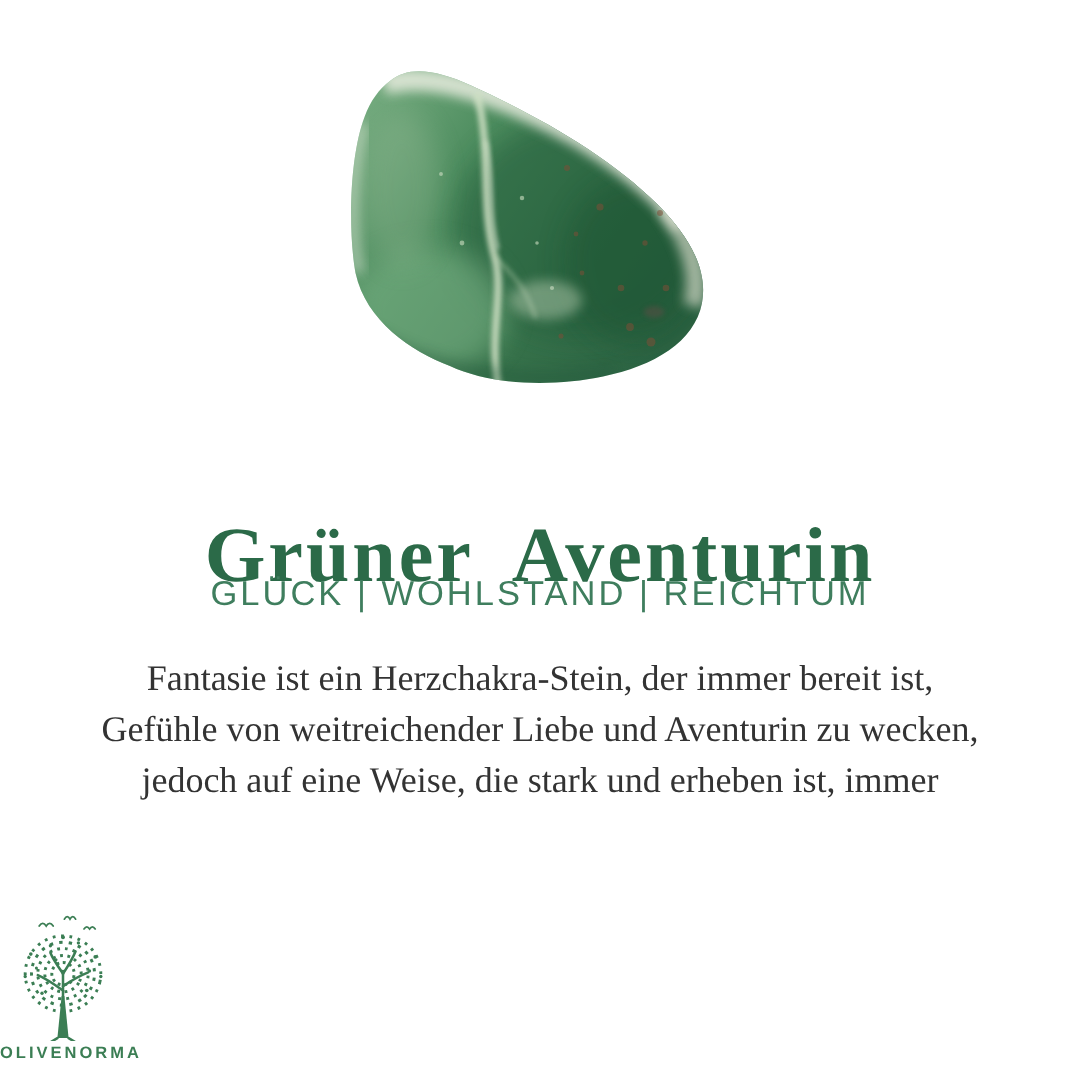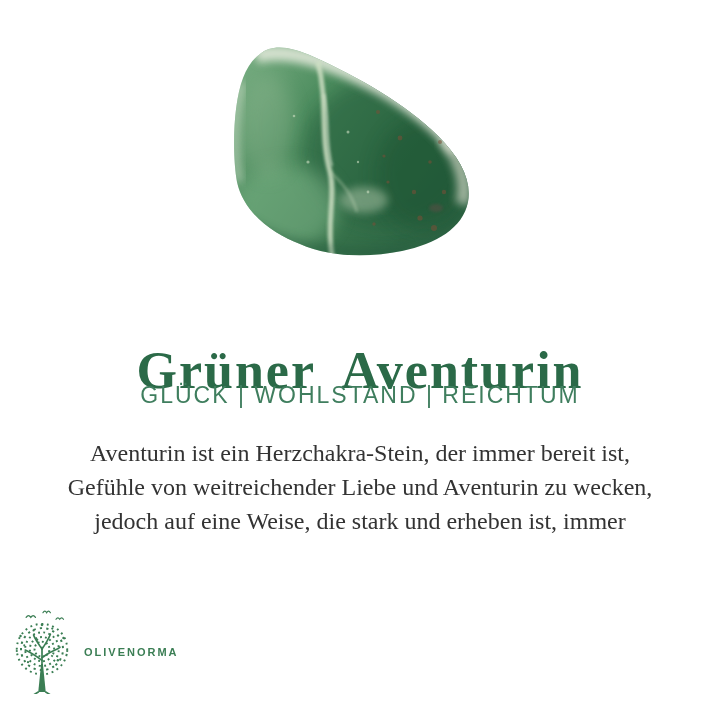--- a/index.html
+++ b/index.html
@@ -57,21 +57,21 @@
     line-height: 34px;
     color: #333333;
   }
   .description .line { white-space: nowrap; }
   .brand-block {
     position: absolute;
     top: 608px;
     left: 0;
     width: 720px;
     display: flex;
-    align-items: center;
+    flex-direction: column;
   }
   .brand-name {
     margin-top: 2px;
     font-family: "Liberation Sans", sans-serif;
     font-weight: 700;
     font-size: 11px;
     letter-spacing: 2px;
     color: #3b7e54;
   }
 </style>
@@ -140,21 +140,21 @@
         <path d="M 20 180 C 60 206, 120 216, 180 206" stroke="#24573a" stroke-width="10" fill="none" opacity="0.35" filter="url(#softMid)"></path>
       </g>
     </svg>
   </div>
 
   <h1 class="title">Grüner Aventurin</h1>
 
   <div class="subtitle">GLÜCK | WOHLSTAND | REICHTUM</div>
 
   <div class="description">
-    <div class="line">Aventurin ist ein Herzchakra-Stein, der immer bereit ist,</div>
+    <div class="line">Fantasie ist ein Herzchakra-Stein, der immer bereit ist,</div>
     <div class="line">Gefühle von weitreichender Liebe und Aventurin zu wecken,</div>
     <div class="line">jedoch auf eine Weise, die stark und erheben ist, immer</div>
   </div>
 
   <div class="brand-block">
     <svg viewBox="0 0 90 92" width="84" height="86">
 
       <g stroke="#3b7e54" stroke-width="1.3" fill="none" stroke-linecap="round">
         <path d="M28 10 q2.5 -4 5 0 q2.5 -4 5 0"></path>
         <path d="M46 5 q2 -3.5 4 0 q2 -3.5 4 0"></path>

